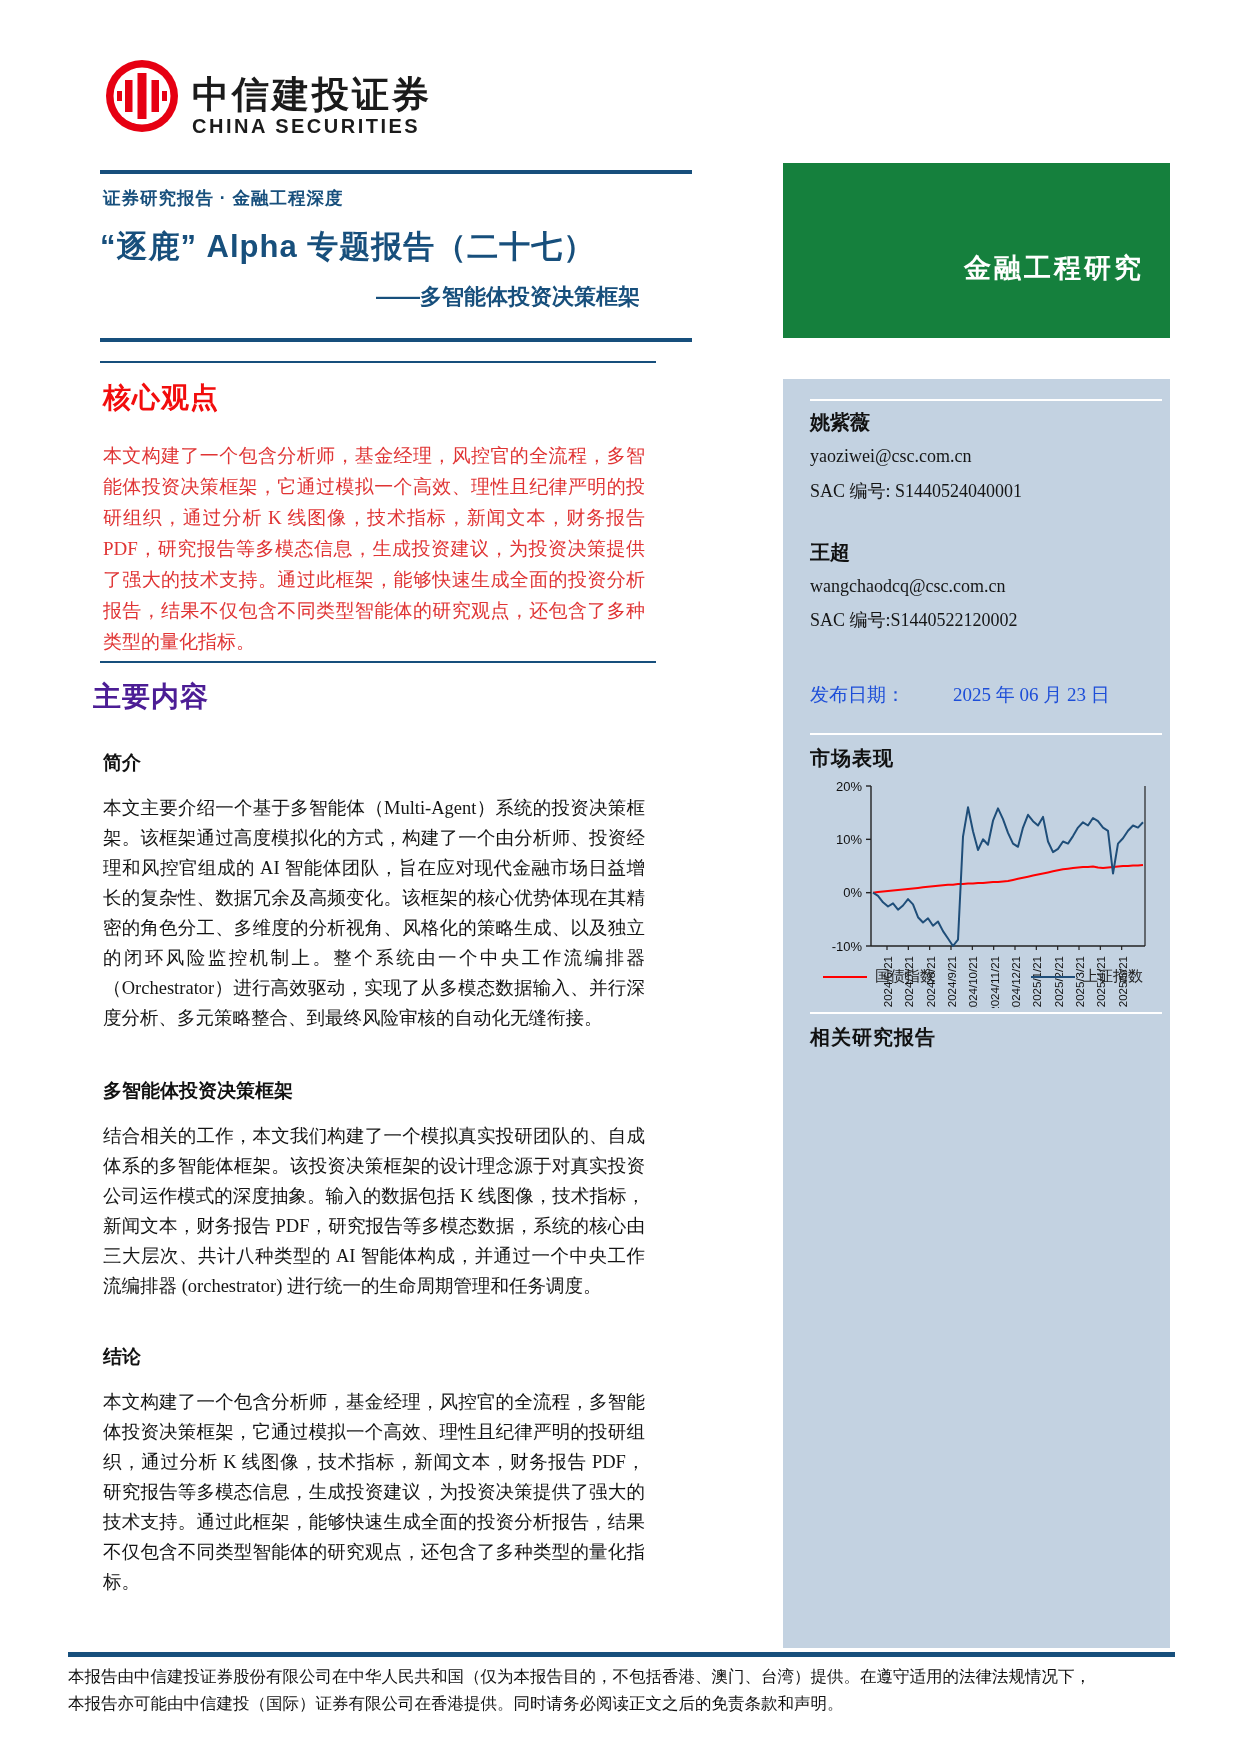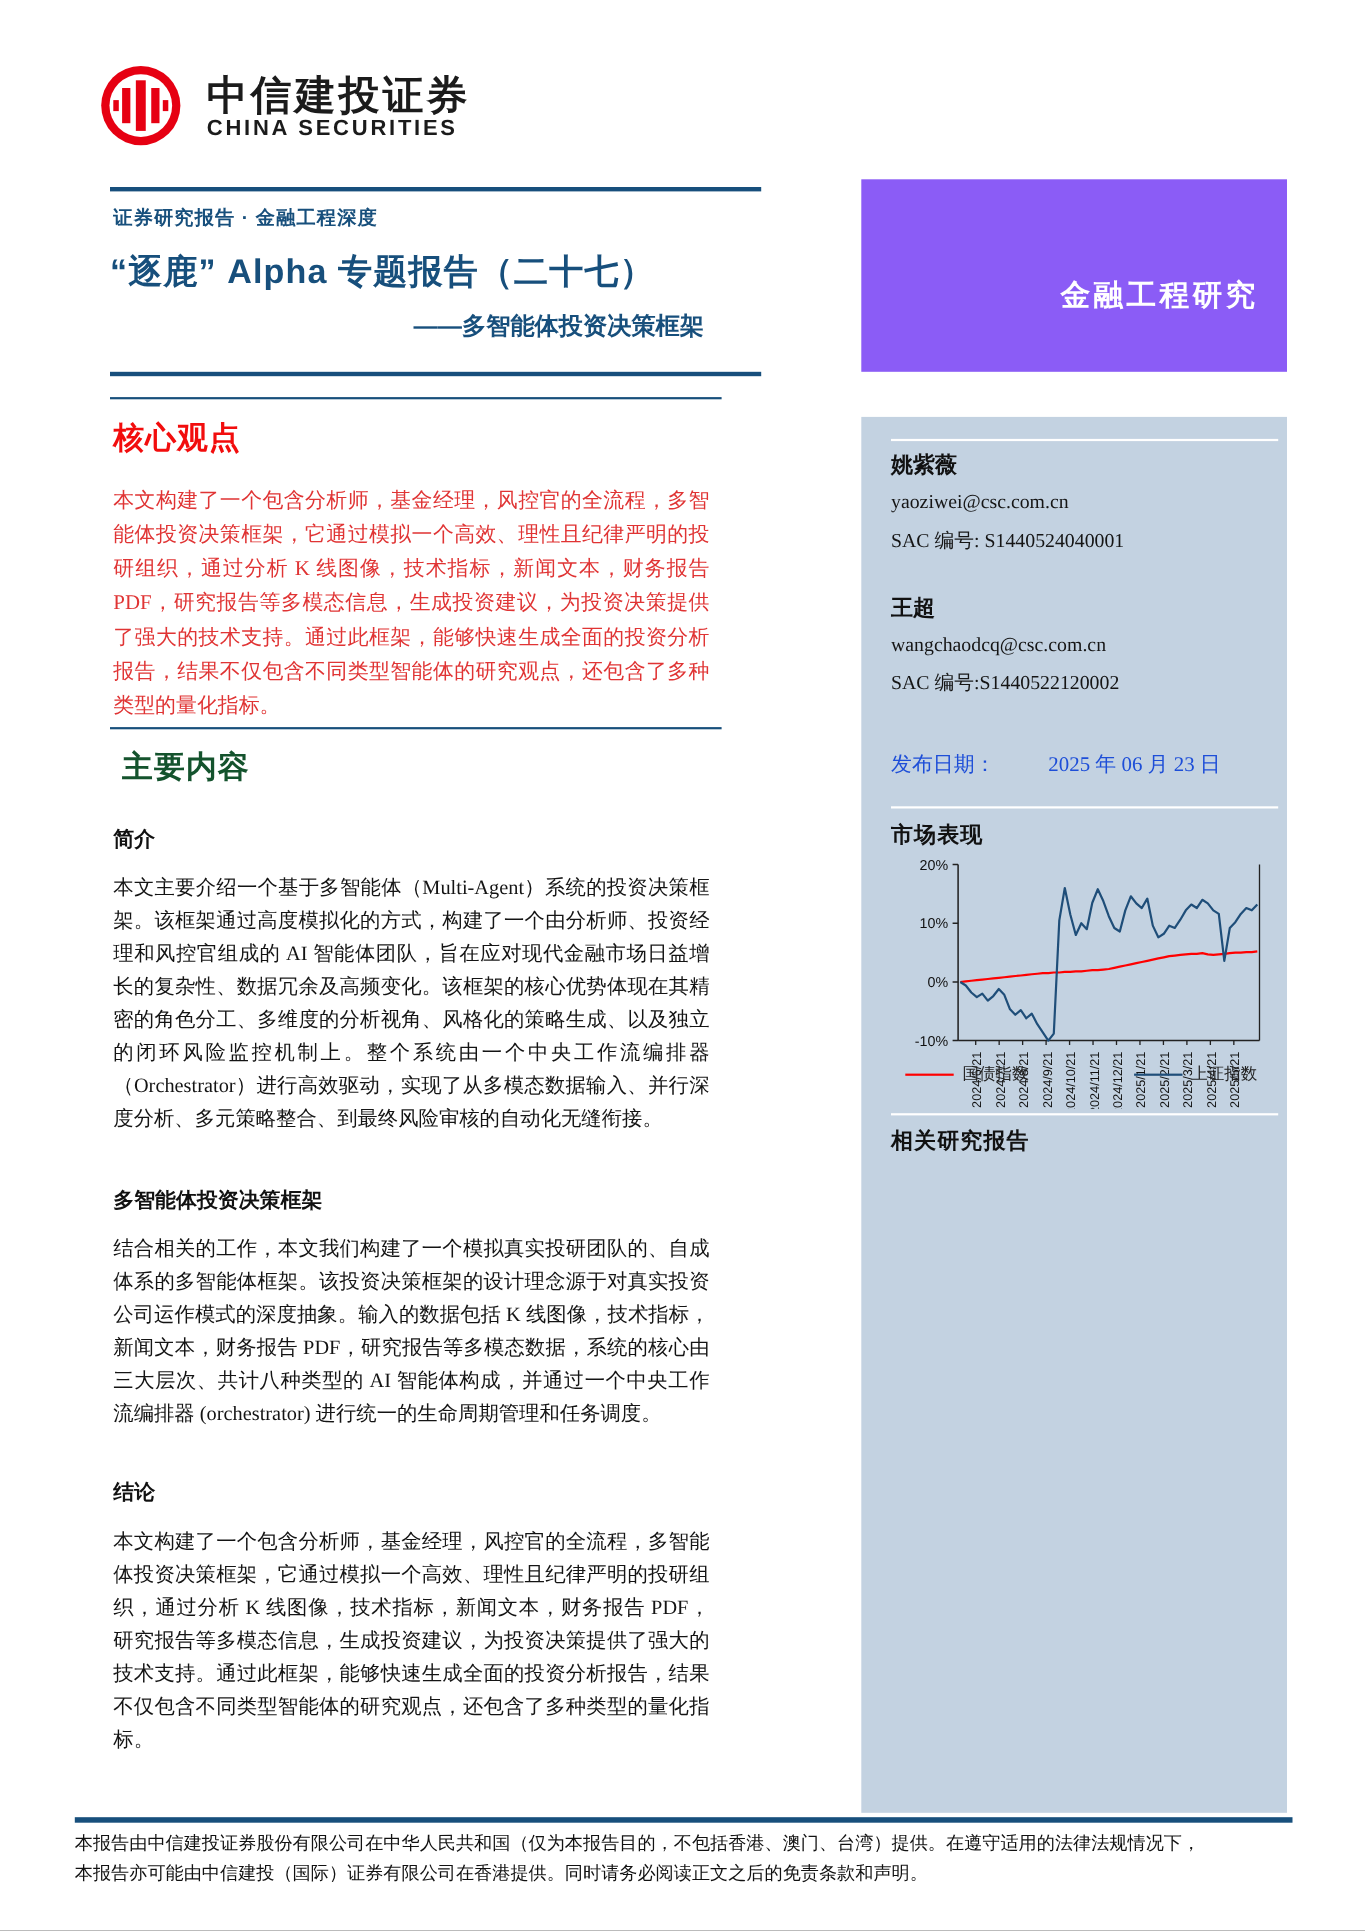--- a/index.html
+++ b/index.html
@@ -4,40 +4,40 @@
 <style>
   html,body{margin:0;padding:0;background:#888;}
   .page{
     position:relative;width:1241px;height:1755px;background:#ffffff;
     margin:0 auto;overflow:hidden;
     font-family:"Liberation Serif","DejaVu Serif",serif;color:#111;
   }
   .sans{font-family:"Liberation Sans","DejaVu Sans",sans-serif;}
 
   
-  .logo-row{position:absolute;left:90px;top:58px;display:flex;align-items:center;gap:22px;}
+  .logo-row{position:absolute;left:104px;top:58px;display:flex;align-items:flex-end;gap:12px;}
   .brand-cn{font-family:"Liberation Sans","DejaVu Sans",sans-serif;font-weight:bold;font-size:37px;color:#1b1b1b;letter-spacing:3px;line-height:1.05;}
   .brand-en{font-family:"Liberation Sans","DejaVu Sans",sans-serif;font-weight:bold;font-size:20px;color:#1b1b1b;letter-spacing:2.5px;}
 
   
   .rule-thick{position:absolute;background:#174F7C;height:4px;}
   .rule-thin{position:absolute;background:#174F7C;height:2px;}
   .eyebrow{position:absolute;left:103px;top:186px;font-weight:bold;font-size:17.5px;color:#174F7C;letter-spacing:1px;}
   .report-title{position:absolute;left:100px;top:226px;width:562px;font-weight:bold;font-size:31px;color:#174F7C;letter-spacing:1px;}
   .report-subtitle{position:absolute;left:100px;top:282px;width:540px;text-align:right;font-weight:bold;font-size:22px;color:#174F7C;}
 
   
   .sec-title-red{position:absolute;left:103px;top:379px;font-weight:bold;font-size:28px;color:#F20D0D;letter-spacing:1px;}
   .core-body{position:absolute;left:103px;top:440px;width:542px;font-size:19px;line-height:31px;color:#E03434;text-align:justify;}
-  .sec-title-blue{position:absolute;left:111px;top:678px;font-weight:bold;font-size:28px;color:#14532d;letter-spacing:1px;}
+  .sec-title-blue{position:absolute;left:93px;top:678px;font-weight:bold;font-size:28px;color:#4c1d95;letter-spacing:1px;}
   .sub-head{position:absolute;left:103px;font-weight:bold;font-size:19px;color:#111;}
   .body-para{position:absolute;left:103px;width:542px;font-size:18.5px;line-height:30px;color:#141414;text-align:justify;}
 
   
-  .banner{position:absolute;left:783px;top:163px;width:387px;height:175px;background:#8b5cf6;box-sizing:border-box;
+  .banner{position:absolute;left:783px;top:163px;width:387px;height:175px;background:#15803d;box-sizing:border-box;
           display:flex;align-items:flex-end;justify-content:flex-end;padding:0 26px 52px 0;}
   .banner span{color:#ffffff;font-weight:bold;font-size:27px;letter-spacing:3px;}
   .panel{position:absolute;left:783px;top:379px;width:387px;height:1269px;background:#C3D2E1;}
   .panel .wrule{position:absolute;left:27px;right:8px;height:2px;background:#ffffff;}
   .analyst-name{position:absolute;left:27px;font-weight:bold;font-size:20px;color:#111;font-family:"Liberation Sans","DejaVu Sans",sans-serif;}
   .analyst-line{position:absolute;left:27px;font-size:18px;color:#151515;}
   .publish-row{position:absolute;left:27px;top:303px;font-size:19px;color:#1d4ed8;display:flex;gap:48px;}
   .panel-head{position:absolute;left:27px;font-weight:bold;font-size:20px;color:#111;font-family:"Liberation Sans","DejaVu Sans",sans-serif;letter-spacing:1px;}
   .chart-wrap{position:absolute;left:10px;top:399px;width:367px;height:230px;}
   .legend{position:absolute;left:40px;top:588px;width:320px;display:flex;justify-content:space-between;

